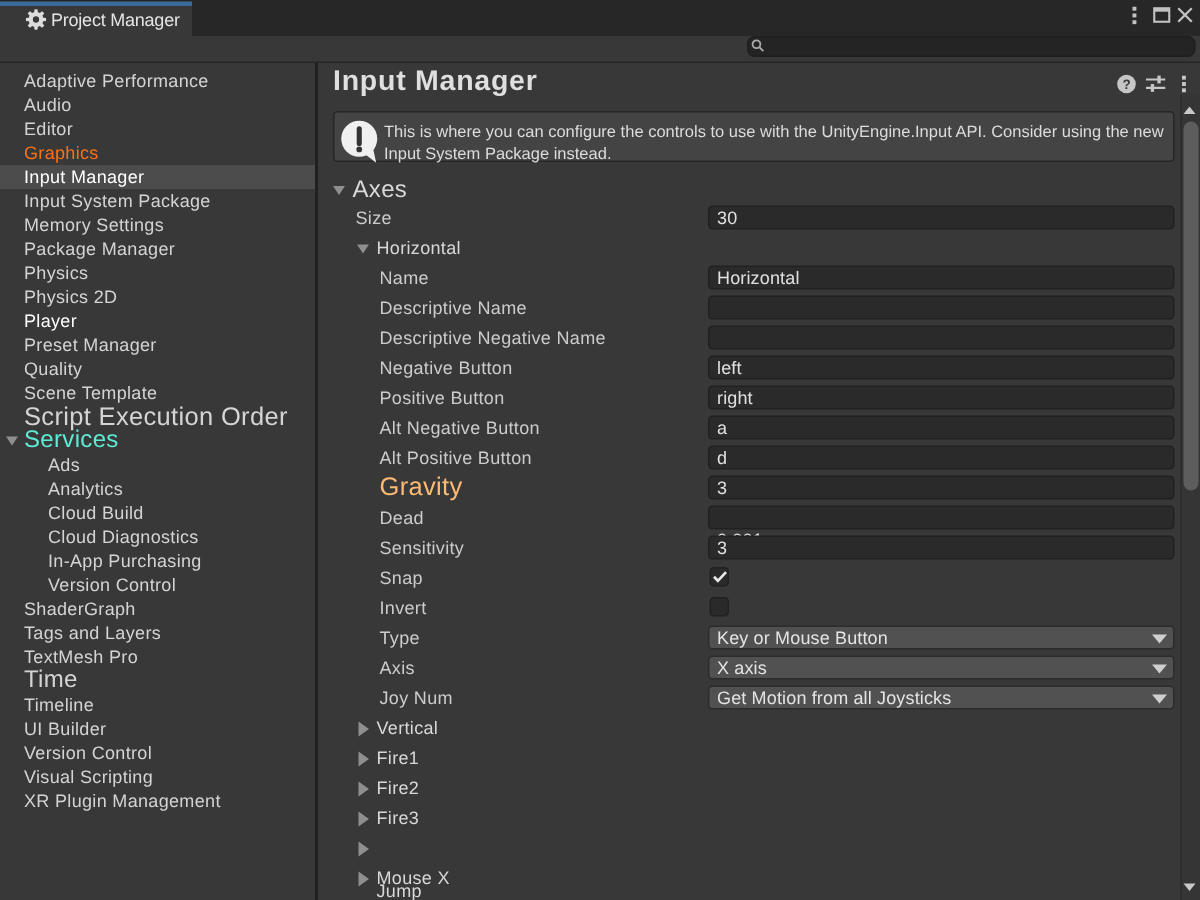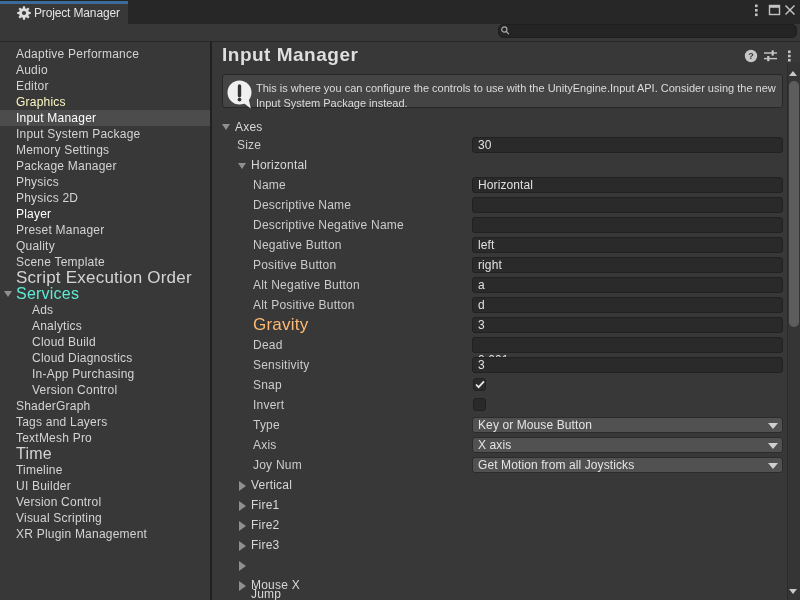--- a/index.html
+++ b/index.html
@@ -32,21 +32,21 @@
 <div class="abs" style="left:0;top:41px;width:800px;height:1px;background:#262626;"></div>
 <div class="abs" style="left:498px;top:24px;width:299px;height:14px;background:#242424;border-radius:5px;border:1px solid #1e1e1e;box-sizing:border-box;"></div>
 <svg class="abs" style="left:500px;top:25px;" width="11" height="11" viewBox="0 0 11 11">
 <circle cx="4.3" cy="4.5" r="2.6" fill="none" stroke="#a9a9a9" stroke-width="1.2"></circle>
 <line x1="6.3" y1="6.5" x2="8.9" y2="9.1" stroke="#a9a9a9" stroke-width="1.2"></line>
 </svg>
 <div class="abs" style="left:0;top:42px;width:210px;height:558px;background:#383838;"></div>
 <div class="abs" style="left:16px;top:46px;width:190px;height:16px;line-height:16px;font-size:12px;letter-spacing:0.22px;color:#d4d4d4;white-space:nowrap;">Adaptive Performance</div>
 <div class="abs" style="left:16px;top:62px;width:190px;height:16px;line-height:16px;font-size:12px;letter-spacing:0.22px;color:#d4d4d4;white-space:nowrap;">Audio</div>
 <div class="abs" style="left:16px;top:78px;width:190px;height:16px;line-height:16px;font-size:12px;letter-spacing:0.22px;color:#d4d4d4;white-space:nowrap;">Editor</div>
-<div class="abs" style="left:16px;top:94px;width:190px;height:16px;line-height:16px;font-size:12px;letter-spacing:0.22px;color:#fef9c3;white-space:nowrap;">Graphics</div>
+<div class="abs" style="left:16px;top:94px;width:190px;height:16px;line-height:16px;font-size:12px;letter-spacing:0.22px;color:#f97316;white-space:nowrap;">Graphics</div>
 <div class="abs" style="left:0;top:110px;width:210px;height:16px;background:#4c4c4c;"></div>
 <div class="abs" style="left:16px;top:110px;width:190px;height:16px;line-height:16px;font-size:12px;letter-spacing:0.22px;color:#ffffff;white-space:nowrap;">Input Manager</div>
 <div class="abs" style="left:16px;top:126px;width:190px;height:16px;line-height:16px;font-size:12px;letter-spacing:0.22px;color:#d4d4d4;white-space:nowrap;">Input System Package</div>
 <div class="abs" style="left:16px;top:142px;width:190px;height:16px;line-height:16px;font-size:12px;letter-spacing:0.22px;color:#d4d4d4;white-space:nowrap;">Memory Settings</div>
 <div class="abs" style="left:16px;top:158px;width:190px;height:16px;line-height:16px;font-size:12px;letter-spacing:0.22px;color:#d4d4d4;white-space:nowrap;">Package Manager</div>
 <div class="abs" style="left:16px;top:174px;width:190px;height:16px;line-height:16px;font-size:12px;letter-spacing:0.22px;color:#d4d4d4;white-space:nowrap;">Physics</div>
 <div class="abs" style="left:16px;top:190px;width:190px;height:16px;line-height:16px;font-size:12px;letter-spacing:0.22px;color:#d4d4d4;white-space:nowrap;">Physics 2D</div>
 <div class="abs" style="left:16px;top:206px;width:190px;height:16px;line-height:16px;font-size:12px;letter-spacing:0.22px;color:#ffffff;white-space:nowrap;">Player</div>
 <div class="abs" style="left:16px;top:222px;width:190px;height:16px;line-height:16px;font-size:12px;letter-spacing:0.22px;color:#d4d4d4;white-space:nowrap;">Preset Manager</div>
 <div class="abs" style="left:16px;top:238px;width:190px;height:16px;line-height:16px;font-size:12px;letter-spacing:0.22px;color:#d4d4d4;white-space:nowrap;">Quality</div>
@@ -92,21 +92,21 @@
 </svg>
 <div class="abs" style="left:222px;top:74px;width:561px;height:34px;background:#444444;border-radius:3px;border:1px solid #262626;box-sizing:border-box;"></div>
 <svg class="abs" style="left:227px;top:80px;" width="26" height="29" viewBox="0 0 26 29">
 <circle cx="12.5" cy="12.5" r="12" fill="#f0f0f0"></circle>
 <path d="M14 21 L23.8 28.5 L20.5 13.5 Z" fill="#f0f0f0"></path>
 <rect x="10.8" y="4.2" width="3.4" height="13.2" rx="1.7" fill="#333333"></rect>
 <circle cx="12.5" cy="19.6" r="1.9" fill="#333333"></circle>
 </svg>
 <div class="abs" style="left:256px;top:81px;width:530px;font-size:11px;line-height:15px;color:#dcdcdc;">This is where you can configure the controls to use with the UnityEngine.Input API. Consider using the new<br>Input System Package instead.</div>
 <div class="abs" style="left:222px;top:124px;width:0;height:0;border-left:4.5px solid transparent;border-right:4.5px solid transparent;border-top:6px solid #8f8f8f;"></div>
-<div class="abs" style="left:235px;top:119px;height:16px;line-height:16px;font-size:12px;letter-spacing:0.22px;color:#d8d8d8;white-space:nowrap;text-align:right;">Axes</div>
+<div class="abs" style="left:235px;top:119px;height:16px;line-height:16px;font-size:16px;letter-spacing:0.22px;color:#d8d8d8;white-space:nowrap;text-align:right;">Axes</div>
 <div class="abs" style="left:238px;top:163px;width:0;height:0;border-left:4.5px solid transparent;border-right:4.5px solid transparent;border-top:6px solid #8f8f8f;"></div>
 <div class="abs" style="left:251px;top:157px;height:16px;line-height:16px;font-size:12px;letter-spacing:0.22px;color:#d8d8d8;white-space:nowrap;">Horizontal</div>
 <div class="abs" style="left:237px;top:137px;height:16px;line-height:16px;font-size:12px;letter-spacing:0.22px;color:#cccccc;white-space:nowrap;">Size</div>
 <div class="abs" style="left:472px;top:137px;width:311px;height:16px;background:#2a2a2a;border-radius:3px;border:1px solid #212121;box-sizing:border-box;"></div>
 <div class="abs" style="left:478px;top:137px;height:16px;line-height:16px;font-size:12px;letter-spacing:0.1px;color:#e0e0e0;">30</div>
 <div class="abs" style="left:253px;top:177px;height:16px;line-height:16px;font-size:12px;letter-spacing:0.22px;color:#cccccc;white-space:nowrap;">Name</div>
 <div class="abs" style="left:472px;top:177px;width:311px;height:16px;background:#2a2a2a;border-radius:3px;border:1px solid #212121;box-sizing:border-box;"></div>
 <div class="abs" style="left:478px;top:177px;height:16px;line-height:16px;font-size:12px;letter-spacing:0.1px;color:#e0e0e0;">Horizontal</div>
 <div class="abs" style="left:253px;top:197px;height:16px;line-height:16px;font-size:12px;letter-spacing:0.22px;color:#cccccc;white-space:nowrap;">Descriptive Name</div>
 <div class="abs" style="left:472px;top:197px;width:311px;height:16px;background:#2a2a2a;border-radius:3px;border:1px solid #212121;box-sizing:border-box;"></div>

